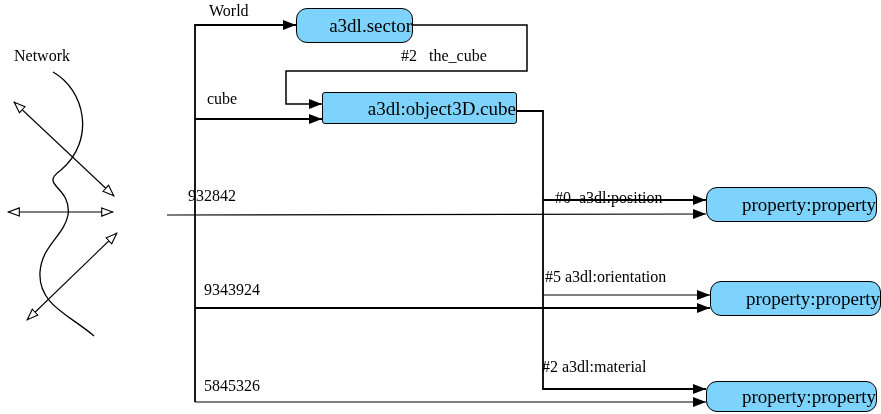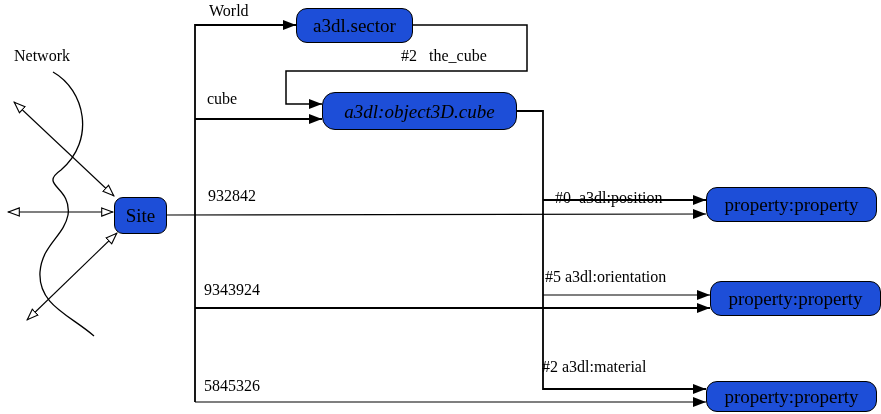--- a/index.html
+++ b/index.html
@@ -19,50 +19,50 @@
   #wires {
     position: absolute;
     left: 0;
     top: 0;
     width: 881px;
     height: 414px;
   }
   .node {
     position: absolute;
     box-sizing: border-box;
-    background: #1d4ed8;
+    background: #7dd3fc;
     border: 1.6px solid #000000;
     display: flex;
     align-items: center;
-    justify-content: center;
+    justify-content: flex-end;
     font-size: 19px;
     line-height: 1;
     white-space: pre;
     z-index: 2;
   }
   .lbl {
     position: absolute;
     font-size: 16px;
     line-height: 19px;
     white-space: pre;
     z-index: 3;
   }
   
   #node-site      { left:114px; top:197px; width:53px;  height:37px; border-radius:9px;  }
   #node-sector    { left:296px; top:8px;   width:117px; height:35px; border-radius:11px; }
-  #node-object3d  { left:322px; top:92px;  width:195px; height:38px; border-radius:13px;font-style:italic; }
+  #node-object3d  { left:322px; top:92px;  width:195px; height:32px; border-radius:3px; }
   #node-prop1     { left:706px; top:187px; width:171px; height:35px; border-radius:11px; }
   #node-prop2     { left:710px; top:281px; width:171px; height:35px; border-radius:11px; }
   #node-prop3     { left:706px; top:381px; width:171px; height:31px; border-radius:11px; }
   
   #lbl-network  { left:14px;  top:46px;  }
   #lbl-world    { left:209px; top:1px;   }
   #lbl-cube     { left:207px; top:89px;text-align:right;  }
   #lbl-thecube  { left:401px; top:46px;  }
-  #lbl-num1     { left:208px; top:186px; }
+  #lbl-num1     { left:188px; top:186px; }
   #lbl-num2     { left:204px; top:280px; }
   #lbl-num3     { left:204px; top:376px; }
   #lbl-edge0    { left:547px; top:188px;margin-left:8px; }
   #lbl-edge1    { left:545px; top:267px; }
   #lbl-edge2    { left:542px; top:357px; }
 </style>
 </head>
 <body>
 
 <div id="stage">
@@ -91,23 +91,20 @@
 
     <path d="M517,111 L543,111 L543,389 L706,389" fill="none" stroke="#000000" stroke-width="1.8" marker-end="url(#af)"></path>
     <path d="M543,200 L706,200" fill="none" stroke="#000000" stroke-width="2" marker-end="url(#af)"></path>
     <path d="M543,295 L710,295" fill="none" stroke="#000000" stroke-width="1.2" marker-end="url(#af)"></path>
 
     <path d="M167,215 L706,214" fill="none" stroke="#000000" stroke-width="1.2" marker-end="url(#af)"></path>
     <path d="M195,308 L710,308" fill="none" stroke="#000000" stroke-width="1.8" marker-end="url(#af)"></path>
     <path d="M195,402 L706,402" fill="none" stroke="#000000" stroke-width="1.2" marker-end="url(#af)"></path>
   </svg>
 
-  <div class="node" id="node-site">
-    <span>Site</span>
-  </div>
   <div class="node" id="node-sector">
     <span>a3dl.sector</span>
   </div>
   <div class="node" id="node-object3d">
     <span>a3dl:object3D.cube</span>
   </div>
   <div class="node" id="node-prop1">
     <span>property:property</span>
   </div>
   <div class="node" id="node-prop2">

